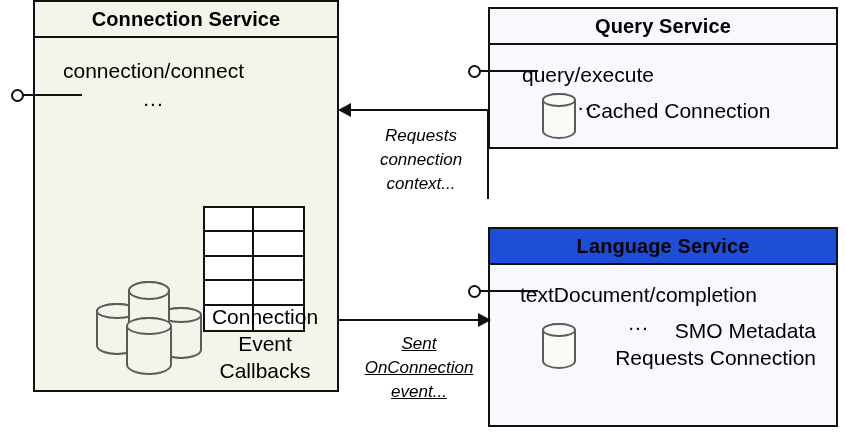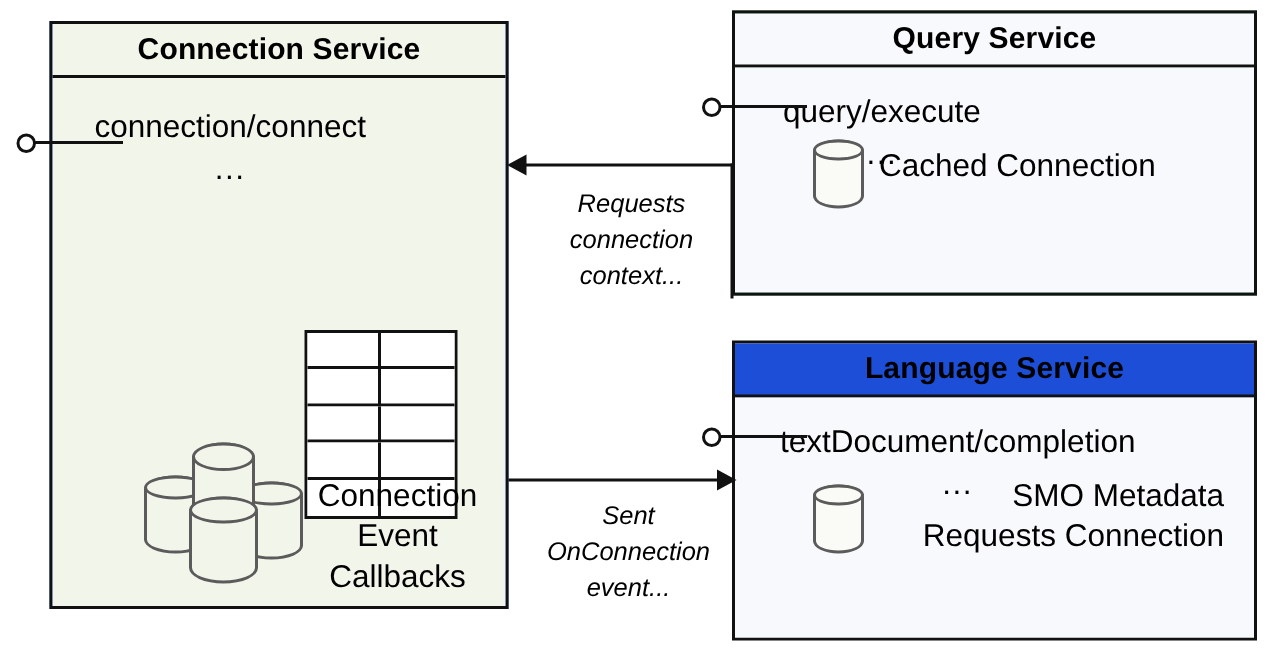--- a/index.html
+++ b/index.html
@@ -41,28 +41,28 @@
     font-size: 20px;
     letter-spacing: .1px;
   }
   .uml-body {
     position: relative;
     box-sizing: border-box;
     height: calc(100% - 36px);
   }
 
   
-  #connection-service { left: 33px; top: 14px; width: 306px; height: 392px;
-                        background: #1d4ed8; }
+  #connection-service { left: 33px; top: 0; width: 306px; height: 392px;
+                        background: #5eead4; }
   #connection-service .uml-header { background: #F2F5EA; }
   #connection-service .uml-body   { background: #F2F5EA; }
 
   
-  #query-service { left: 488px; top: 7px; width: 350px; height: 190px;
-                   background: #14532d; }
+  #query-service { left: 488px; top: 7px; width: 350px; height: 142px;
+                   background: #bef264; }
   #query-service .uml-header { background: #F8F9FC; }
   #query-service .uml-body   { background: #F8F9FC; }
 
   
   #language-service { left: 488px; top: 227px; width: 350px; height: 200px;
                       background: #F8F9FC; }
   #language-service .uml-header { background: #1d4ed8; }
   #language-service .uml-body   { background: #F8F9FC; }
 
   
@@ -196,21 +196,21 @@
   
   .edge-label {
     position: absolute;
     font-style: italic;
     font-size: 17px;
     line-height: 24px;
     text-align: center;
     white-space: nowrap;
   }
   #edge-label-top { left: 355px; top: 124px; width: 132px; }
-  #edge-label-bot { left: 347px; top: 332px; width: 144px; }
+  #edge-label-bot { left: 347px; top: 332px; width: 144px; text-decoration: underline; }
 </style>
 </head>
 <body>
 
 <div id="canvas">
 
   <div class="uml-box" id="connection-service">
     <div class="uml-header">Connection Service</div>
     <div class="uml-body">
 

